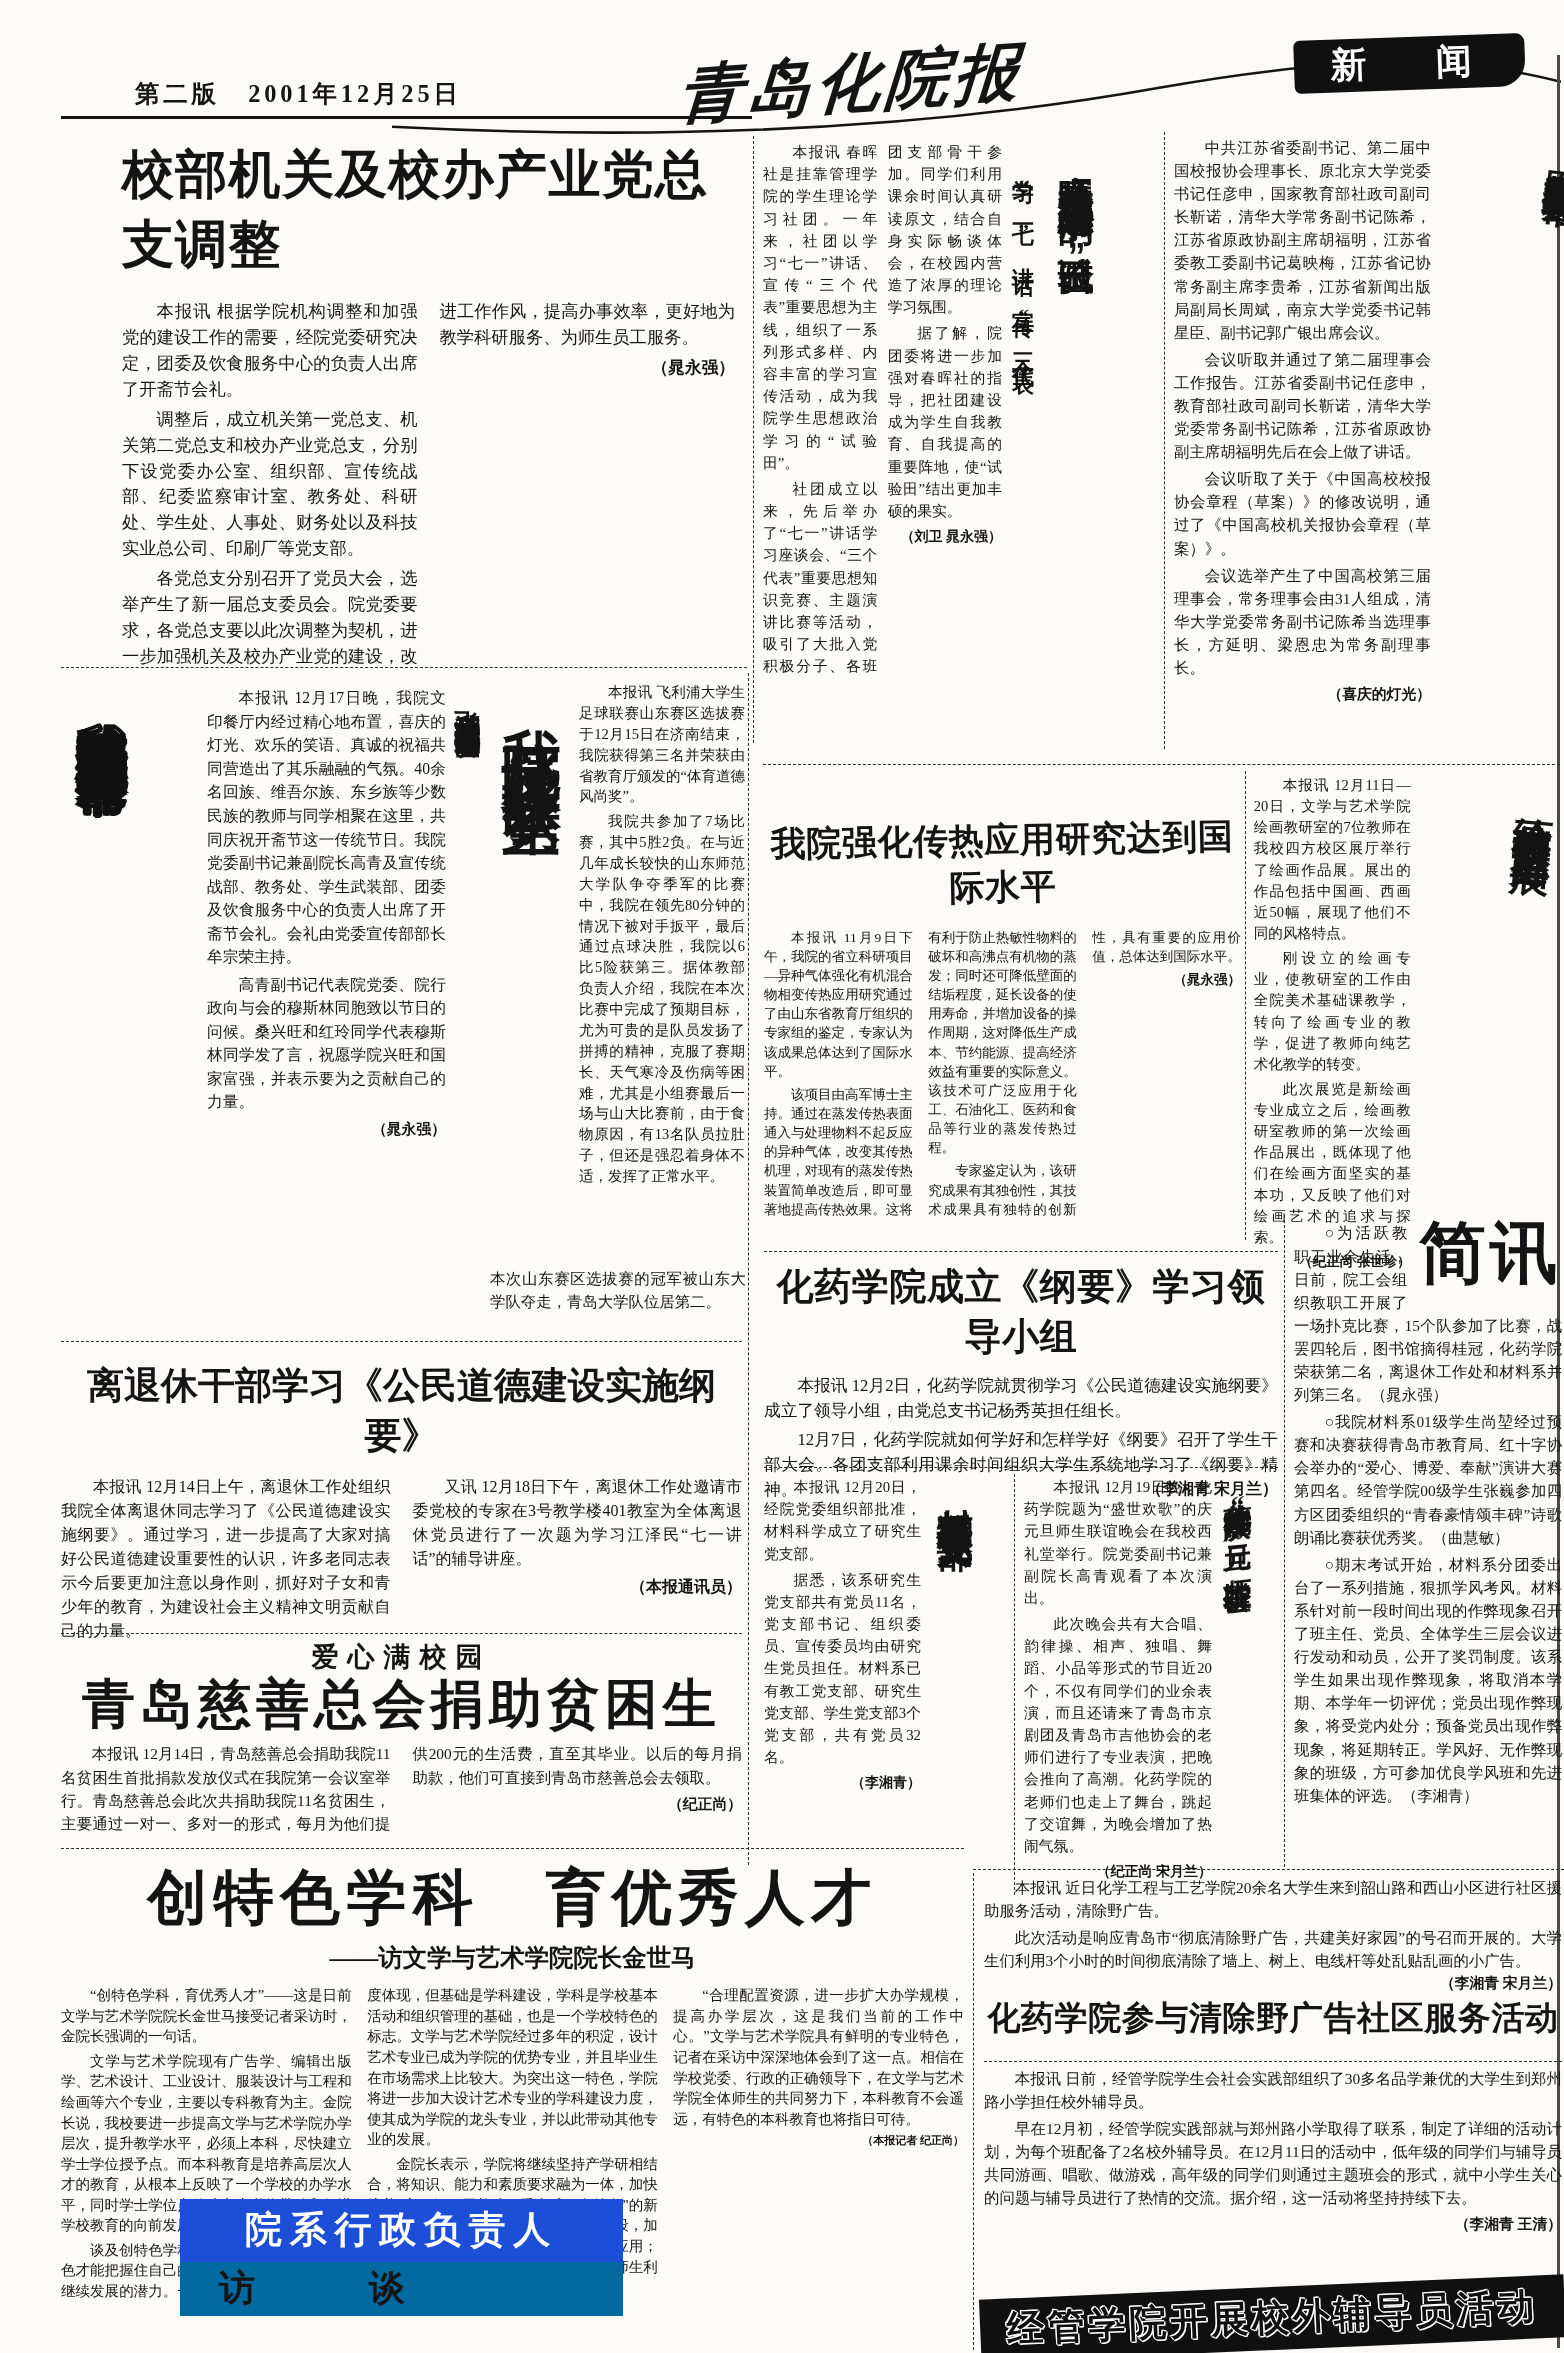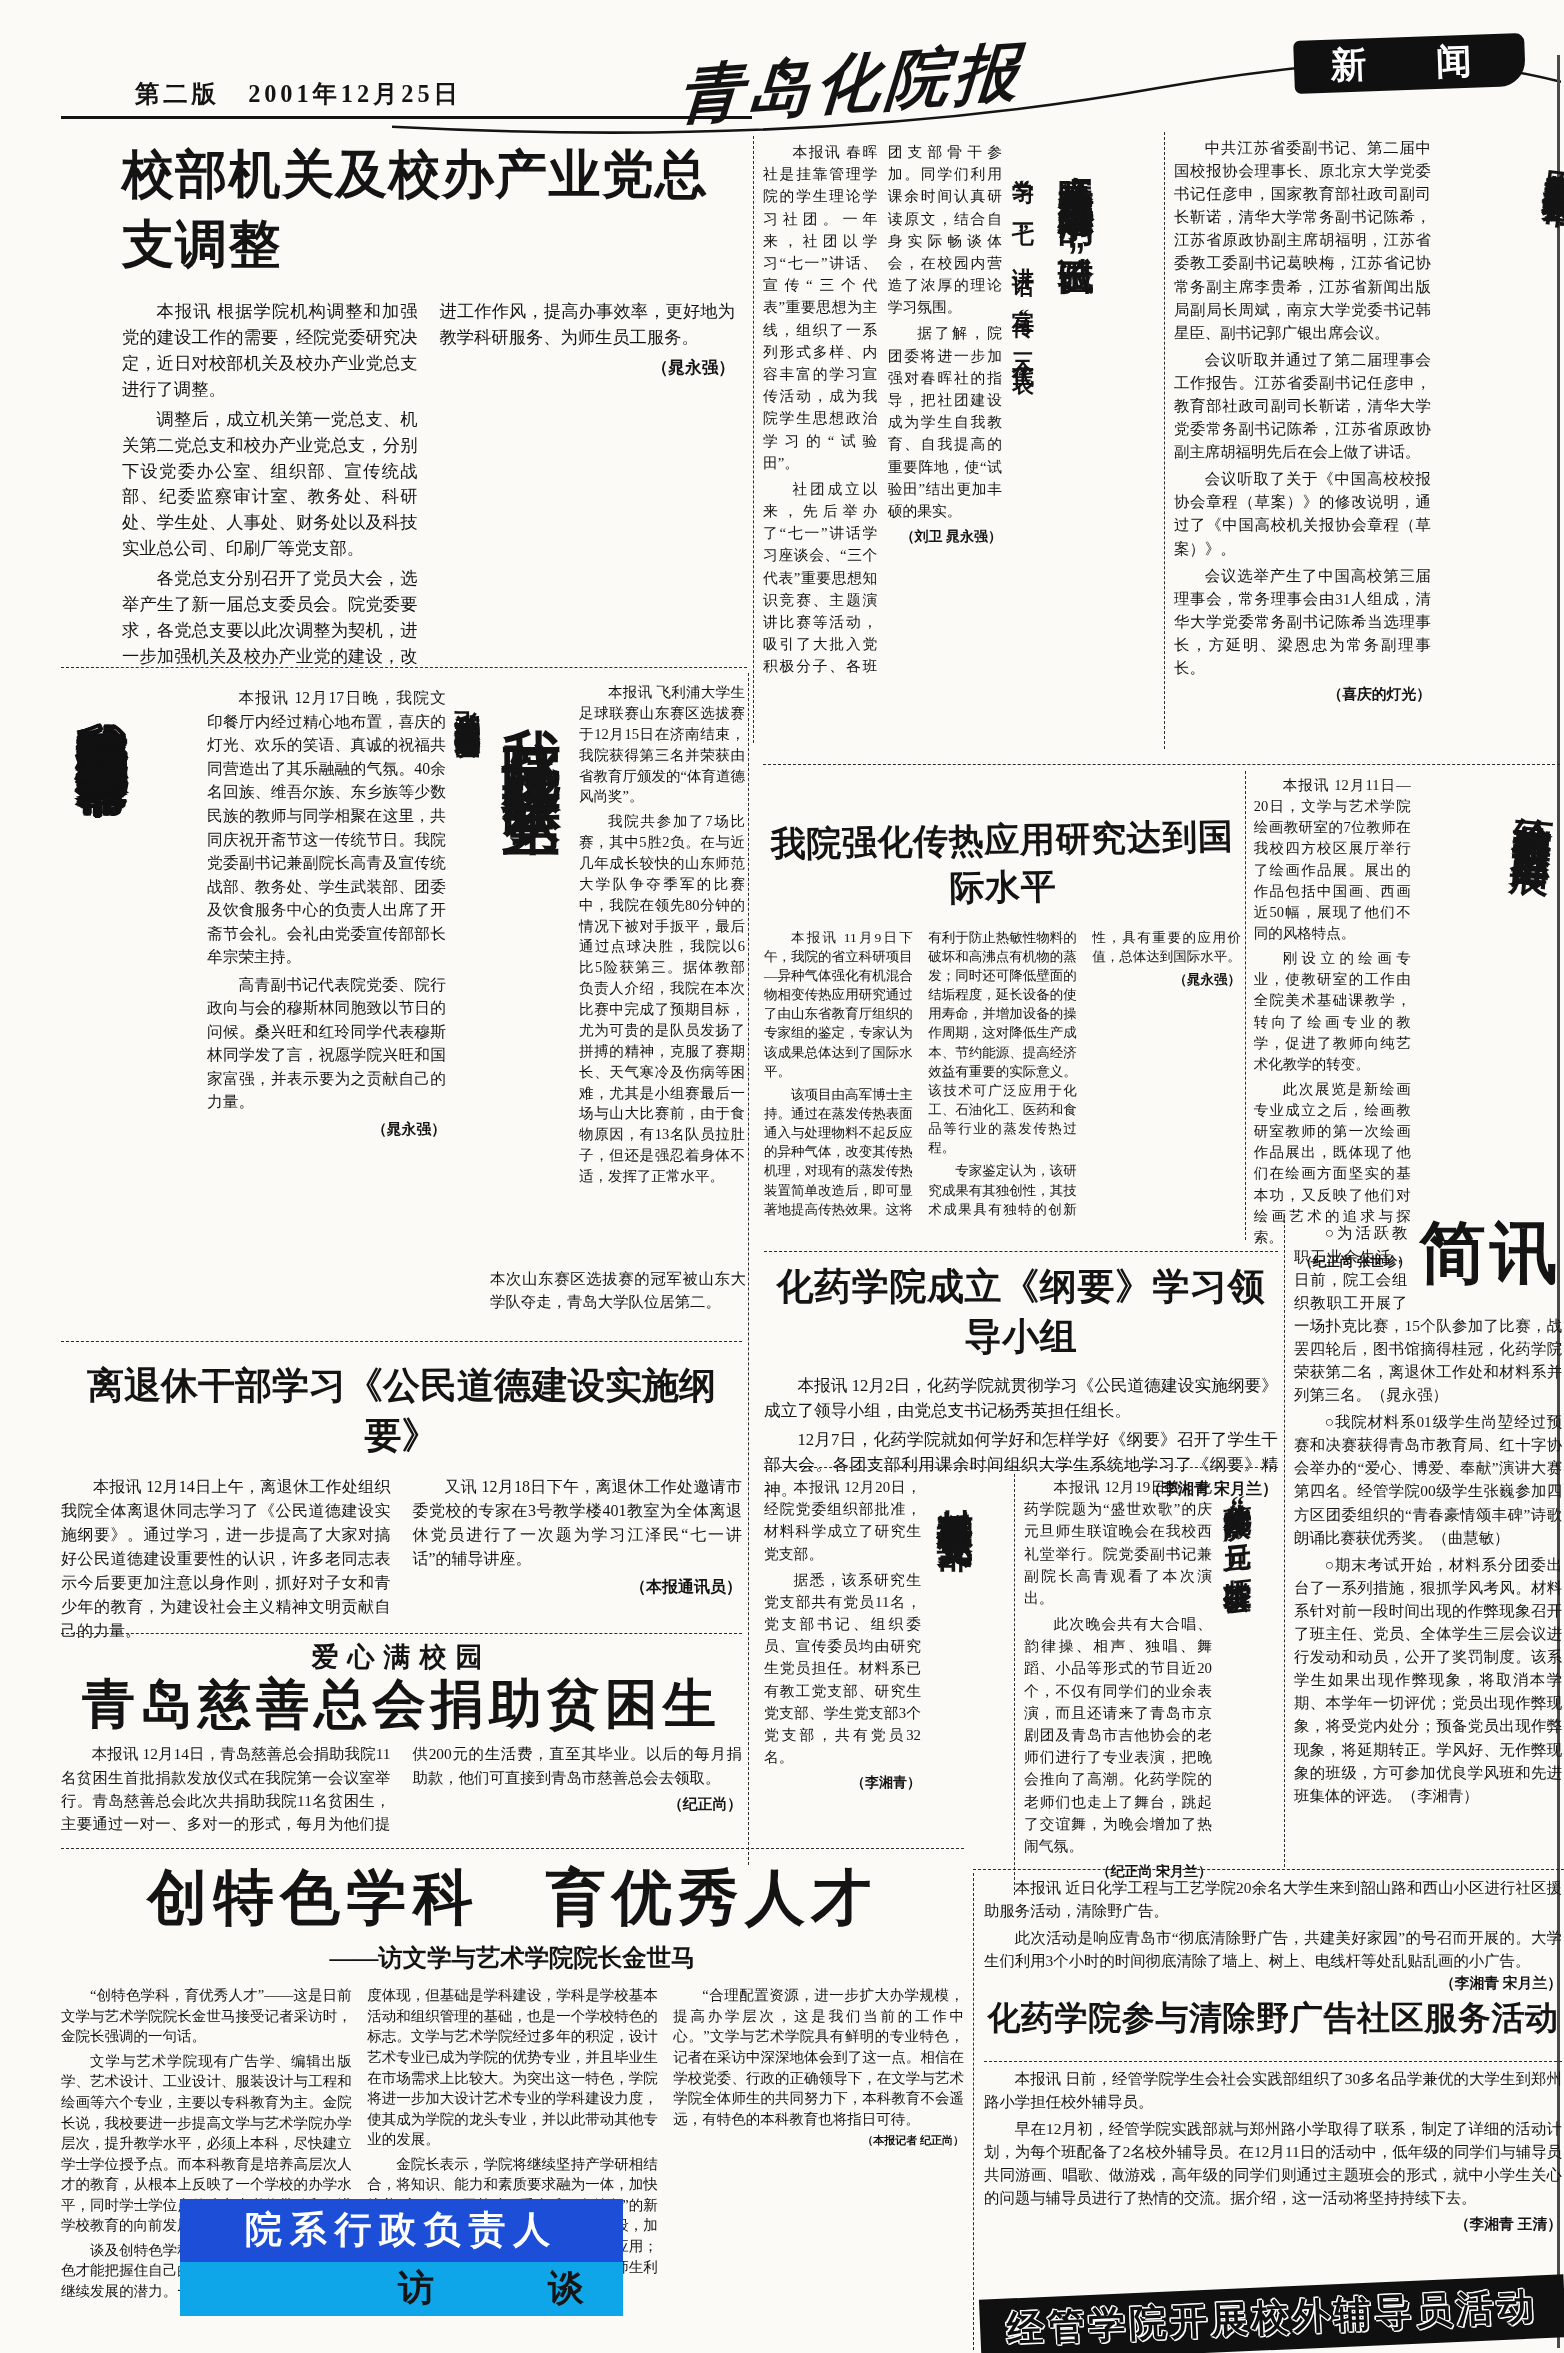--- a/index.html
+++ b/index.html
@@ -33,21 +33,21 @@
     <path d="M0 118 C 430 140, 830 122, 1190 58 S 1700 18, 1820 48" stroke="#141414" stroke-width="4" fill="none"></path>
   </svg>
   <div class="art hl-sans" style="left:1294px;top:37px;width:231px;height:53px;background:#101010;color:#fff;
        font-size:36px;display:flex;align-items:center;justify-content:center;letter-spacing:16.7px;
        border-radius:6.4px 9px 26px 6.4px;transform:rotate(-2deg);">新　闻</div>
   <div class="art" style="left:1557px;top:55px;width:2.6px;height:2293px;background:#4a4a4a;"></div>
 
   <div class="art" style="left:122px;top:140px;width:613px;">
     <div class="hl-serif" style="font-size:52px;text-align:left;letter-spacing:1.3px;">校部机关及校办产业党总支调整</div>
     <div class="bodytxt cols2" style="margin-top:19px;height:418px;font-size:17.3px;">
-      <p>本报讯 根据学院机构调整和加强党的建设工作的需要，经院党委研究决定，近日对校部机关及校办产业党总支进行了调整。</p>
+      <p>本报讯 根据学院机构调整和加强党的建设工作的需要，经院党委研究决定，团委及饮食服务中心的负责人出席了开斋节会礼。</p>
       <p>调整后，成立机关第一党总支、机关第二党总支和校办产业党总支，分别下设党委办公室、组织部、宣传统战部、纪委监察审计室、教务处、科研处、学生处、人事处、财务处以及科技实业总公司、印刷厂等党支部。</p>
       <p>各党总支分别召开了党员大会，选举产生了新一届总支委员会。院党委要求，各党总支要以此次调整为契机，进一步加强机关及校办产业党的建设，改进工作作风，提高办事效率，更好地为教学科研服务、为师生员工服务。</p>
       <div class="byline" style="font-size:16.7px;">（晁永强）</div>
     </div>
   </div>
 
   <div class="art" style="left:753px;top:136px;width:406px;height:607px;border-left:1.9px dashed #2a2a2a;">
     <div class="bodytxt" style="position:absolute;left:9px;top:5.1px;width:239px;height:552px;font-size:14.8px;column-count:2;column-gap:10.3px;column-fill:auto;">
       <p>本报讯 春晖社是挂靠管理学院的学生理论学习社团。一年来，社团以学习“七一”讲话、宣传“三个代表”重要思想为主线，组织了一系列形式多样、内容丰富的学习宣传活动，成为我院学生思想政治学习的“试验田”。</p>
       <p>社团成立以来，先后举办了“七一”讲话学习座谈会、“三个代表”重要思想知识竞赛、主题演讲比赛等活动，吸引了大批入党积极分子、各班团支部骨干参加。同学们利用课余时间认真研读原文，结合自身实际畅谈体会，在校园内营造了浓厚的理论学习氛围。</p>
@@ -171,21 +171,21 @@
       <p>“创特色学科，育优秀人才”——这是日前文学与艺术学院院长金世马接受记者采访时，金院长强调的一句话。</p>
       <p>文学与艺术学院现有广告学、编辑出版学、艺术设计、工业设计、服装设计与工程和绘画等六个专业，主要以专科教育为主。金院长说，我校要进一步提高文学与艺术学院办学层次，提升教学水平，必须上本科，尽快建立学士学位授予点。而本科教育是培养高层次人才的教育，从根本上反映了一个学校的办学水平，同时学士学位点的建立也必将带动和促进学校教育的向前发展。</p>
       <p>谈及创特色学科，金院长说，学校有了特色才能把握住自己的定位与走势，才能具备可继续发展的潜力。一所学校的特色可以从多维度体现，但基础是学科建设，学科是学校基本活动和组织管理的基础，也是一个学校特色的标志。文学与艺术学院经过多年的积淀，设计艺术专业已成为学院的优势专业，并且毕业生在市场需求上比较大。为突出这一特色，学院将进一步加大设计艺术专业的学科建设力度，使其成为学院的龙头专业，并以此带动其他专业的发展。</p>
       <p>金院长表示，学院将继续坚持产学研相结合，将知识、能力和素质要求融为一体，加快培养“宽口径、厚基础、重素质、有特色”的新型人才。学院将积极利用现代化教学手段，加强计算机辅助设计在设计艺术专业中的应用；并加大硬、软件的投资建设力度，增强师生利用网络进行教学的能力。</p>
       <p>“合理配置资源，进一步扩大办学规模，提高办学层次，这是我们当前的工作中心。”文学与艺术学院具有鲜明的专业特色，记者在采访中深深地体会到了这一点。相信在学校党委、行政的正确领导下，在文学与艺术学院全体师生的共同努力下，本科教育不会遥远，有特色的本科教育也将指日可待。</p>
       <div class="byline" style="font-size:11px;">（本报记者 纪正尚）</div>
     </div>
     <div style="position:absolute;left:119px;top:350px;width:443px;">
       <div class="hl-sans" style="background:#1d4ed8;color:#fff;font-size:37px;text-align:center;
            padding:6.4px 0;letter-spacing:7.7px;">院系行政负责人</div>
-      <div class="hl-sans" style="background:#0ea5e9;color:#151515;font-size:36px;text-align:right;
+      <div class="hl-sans" style="background:#0369a1;color:#151515;font-size:36px;text-align:left;
            padding:2.6px 0;letter-spacing:39px;text-indent:39px;">访　谈</div>
     </div>
   </div>
 
   <div class="dash-v" style="left:973px;top:1873px;height:477px;"></div>
   <div class="dash-h" style="left:973px;top:1869px;width:591px;"></div>
 
   <div class="art" style="left:984px;top:1876px;width:578px;height:185px;border-bottom:1.9px dashed #2a2a2a;">
     <div class="bodytxt" style="font-size:15.4px;">
       <p>本报讯 近日化学工程与工艺学院20余名大学生来到韶山路和西山小区进行社区援助服务活动，清除野广告。</p>

